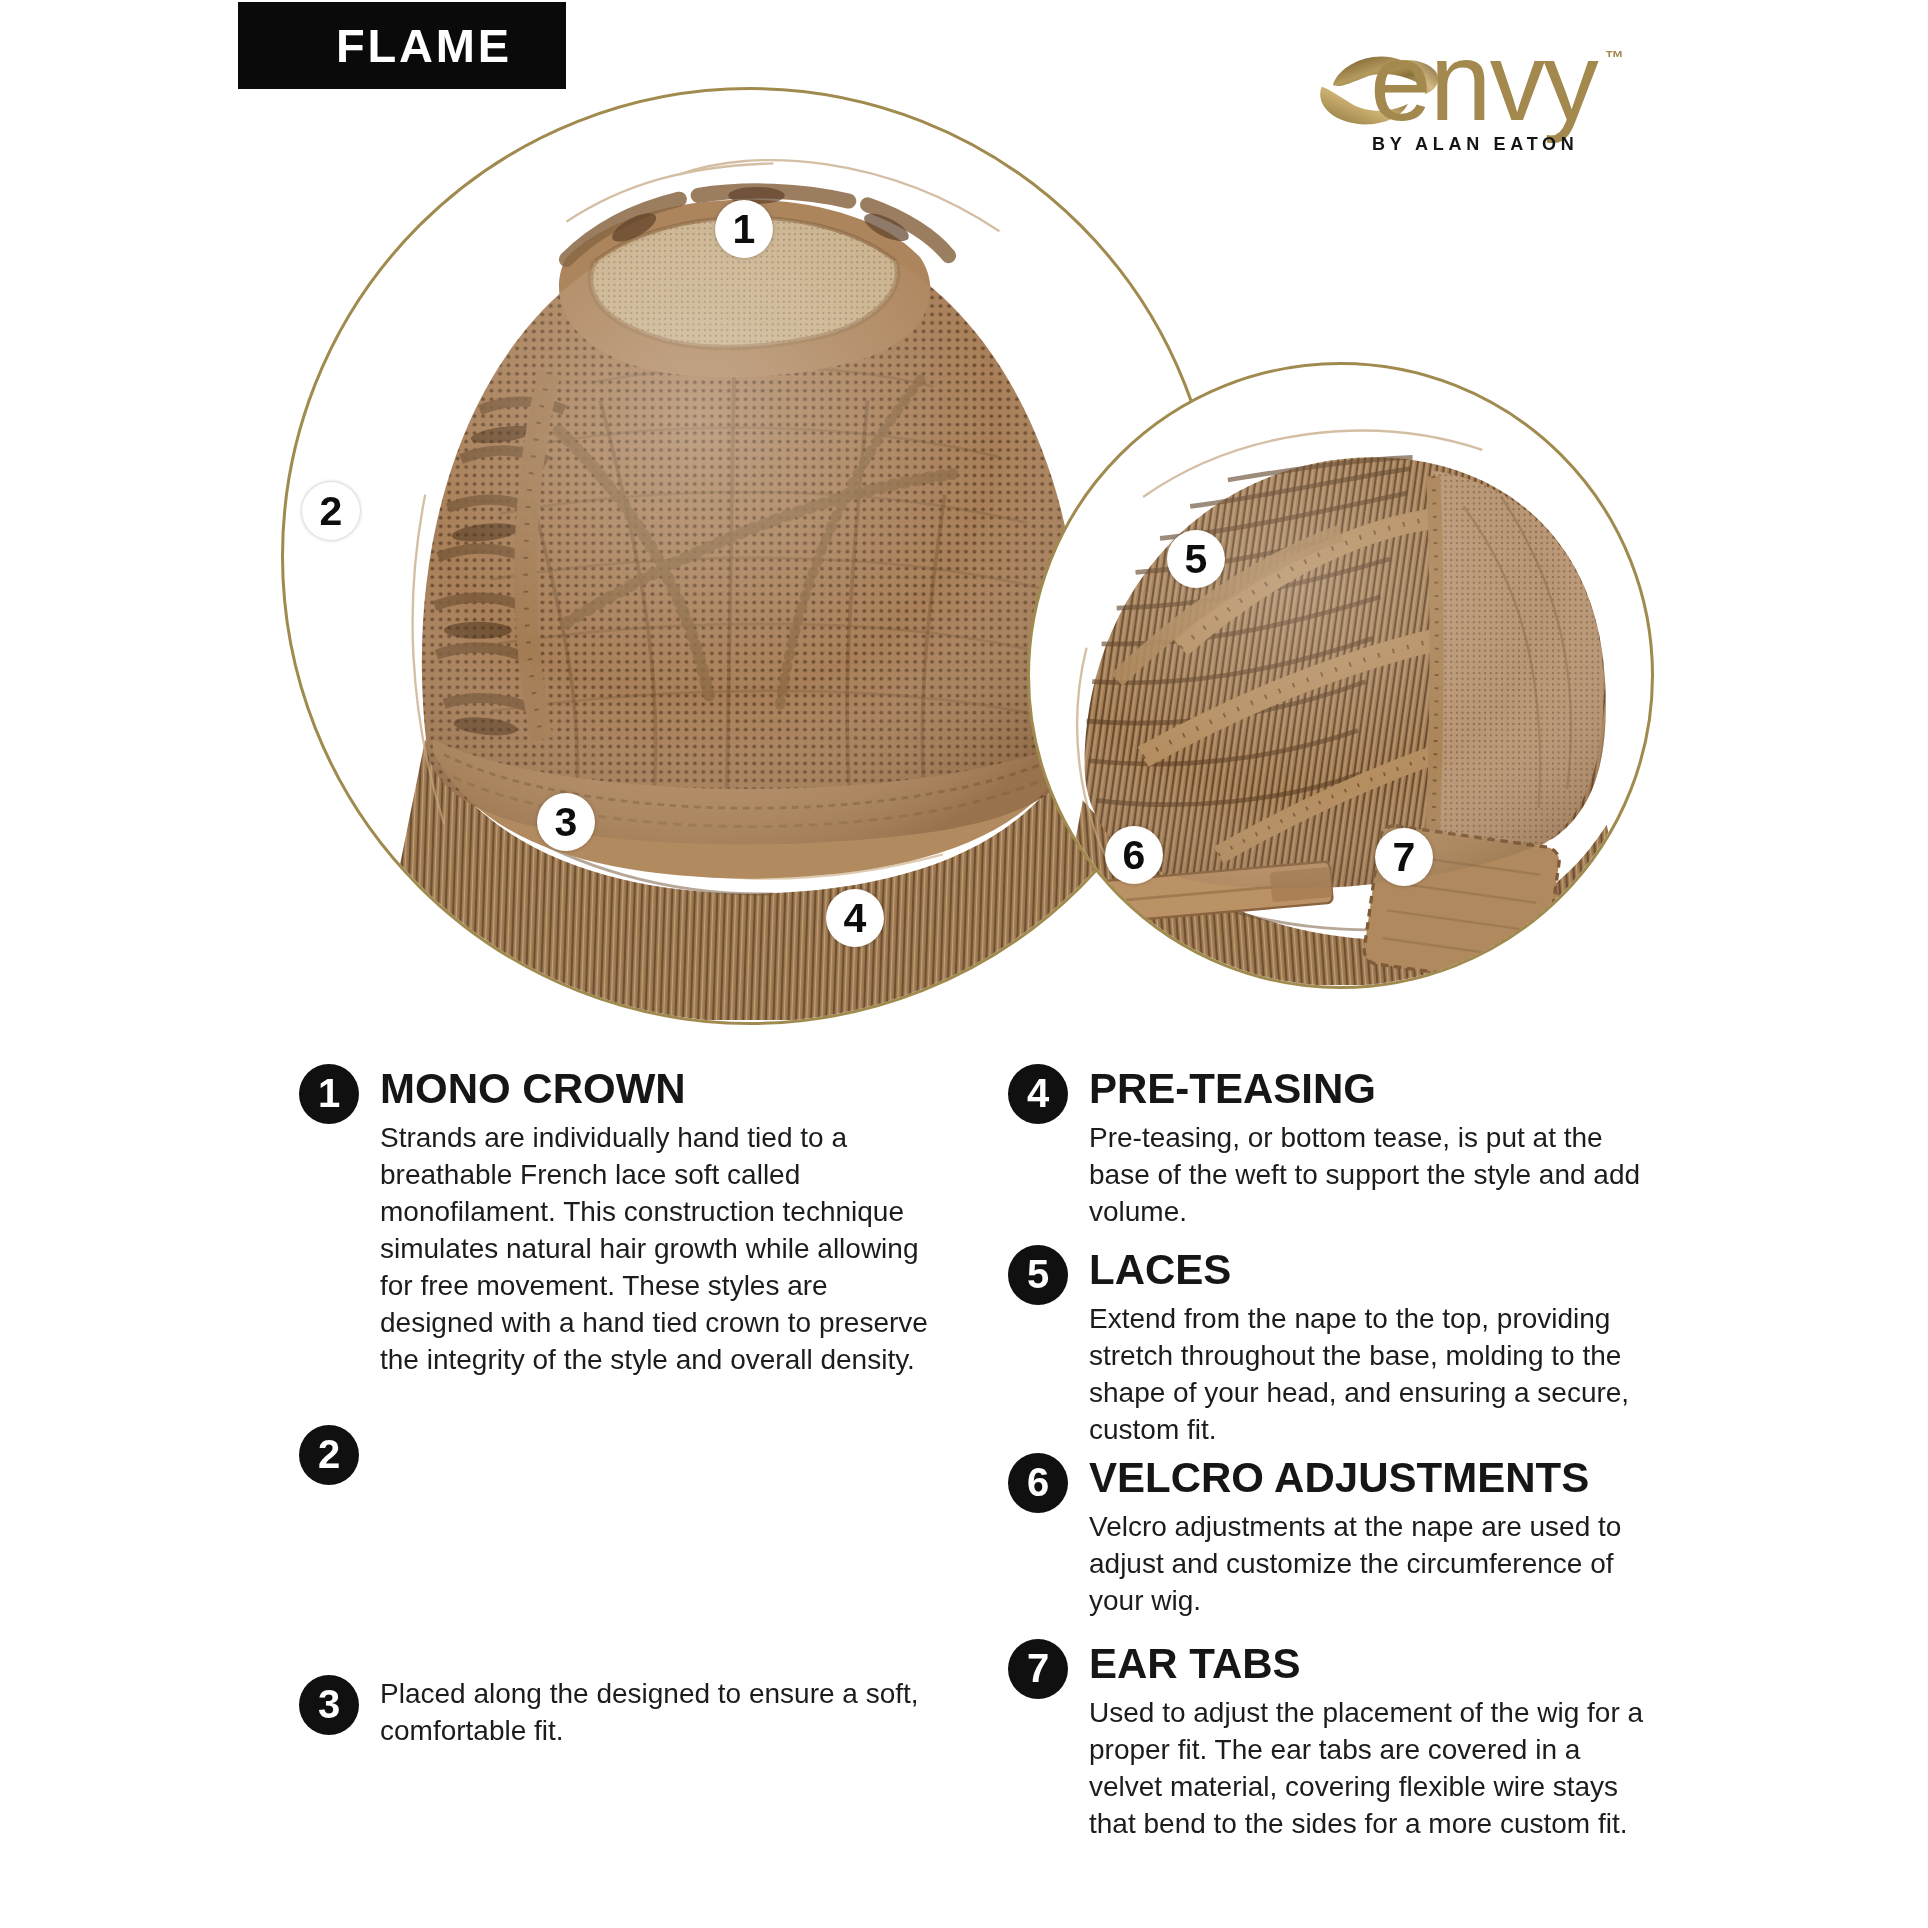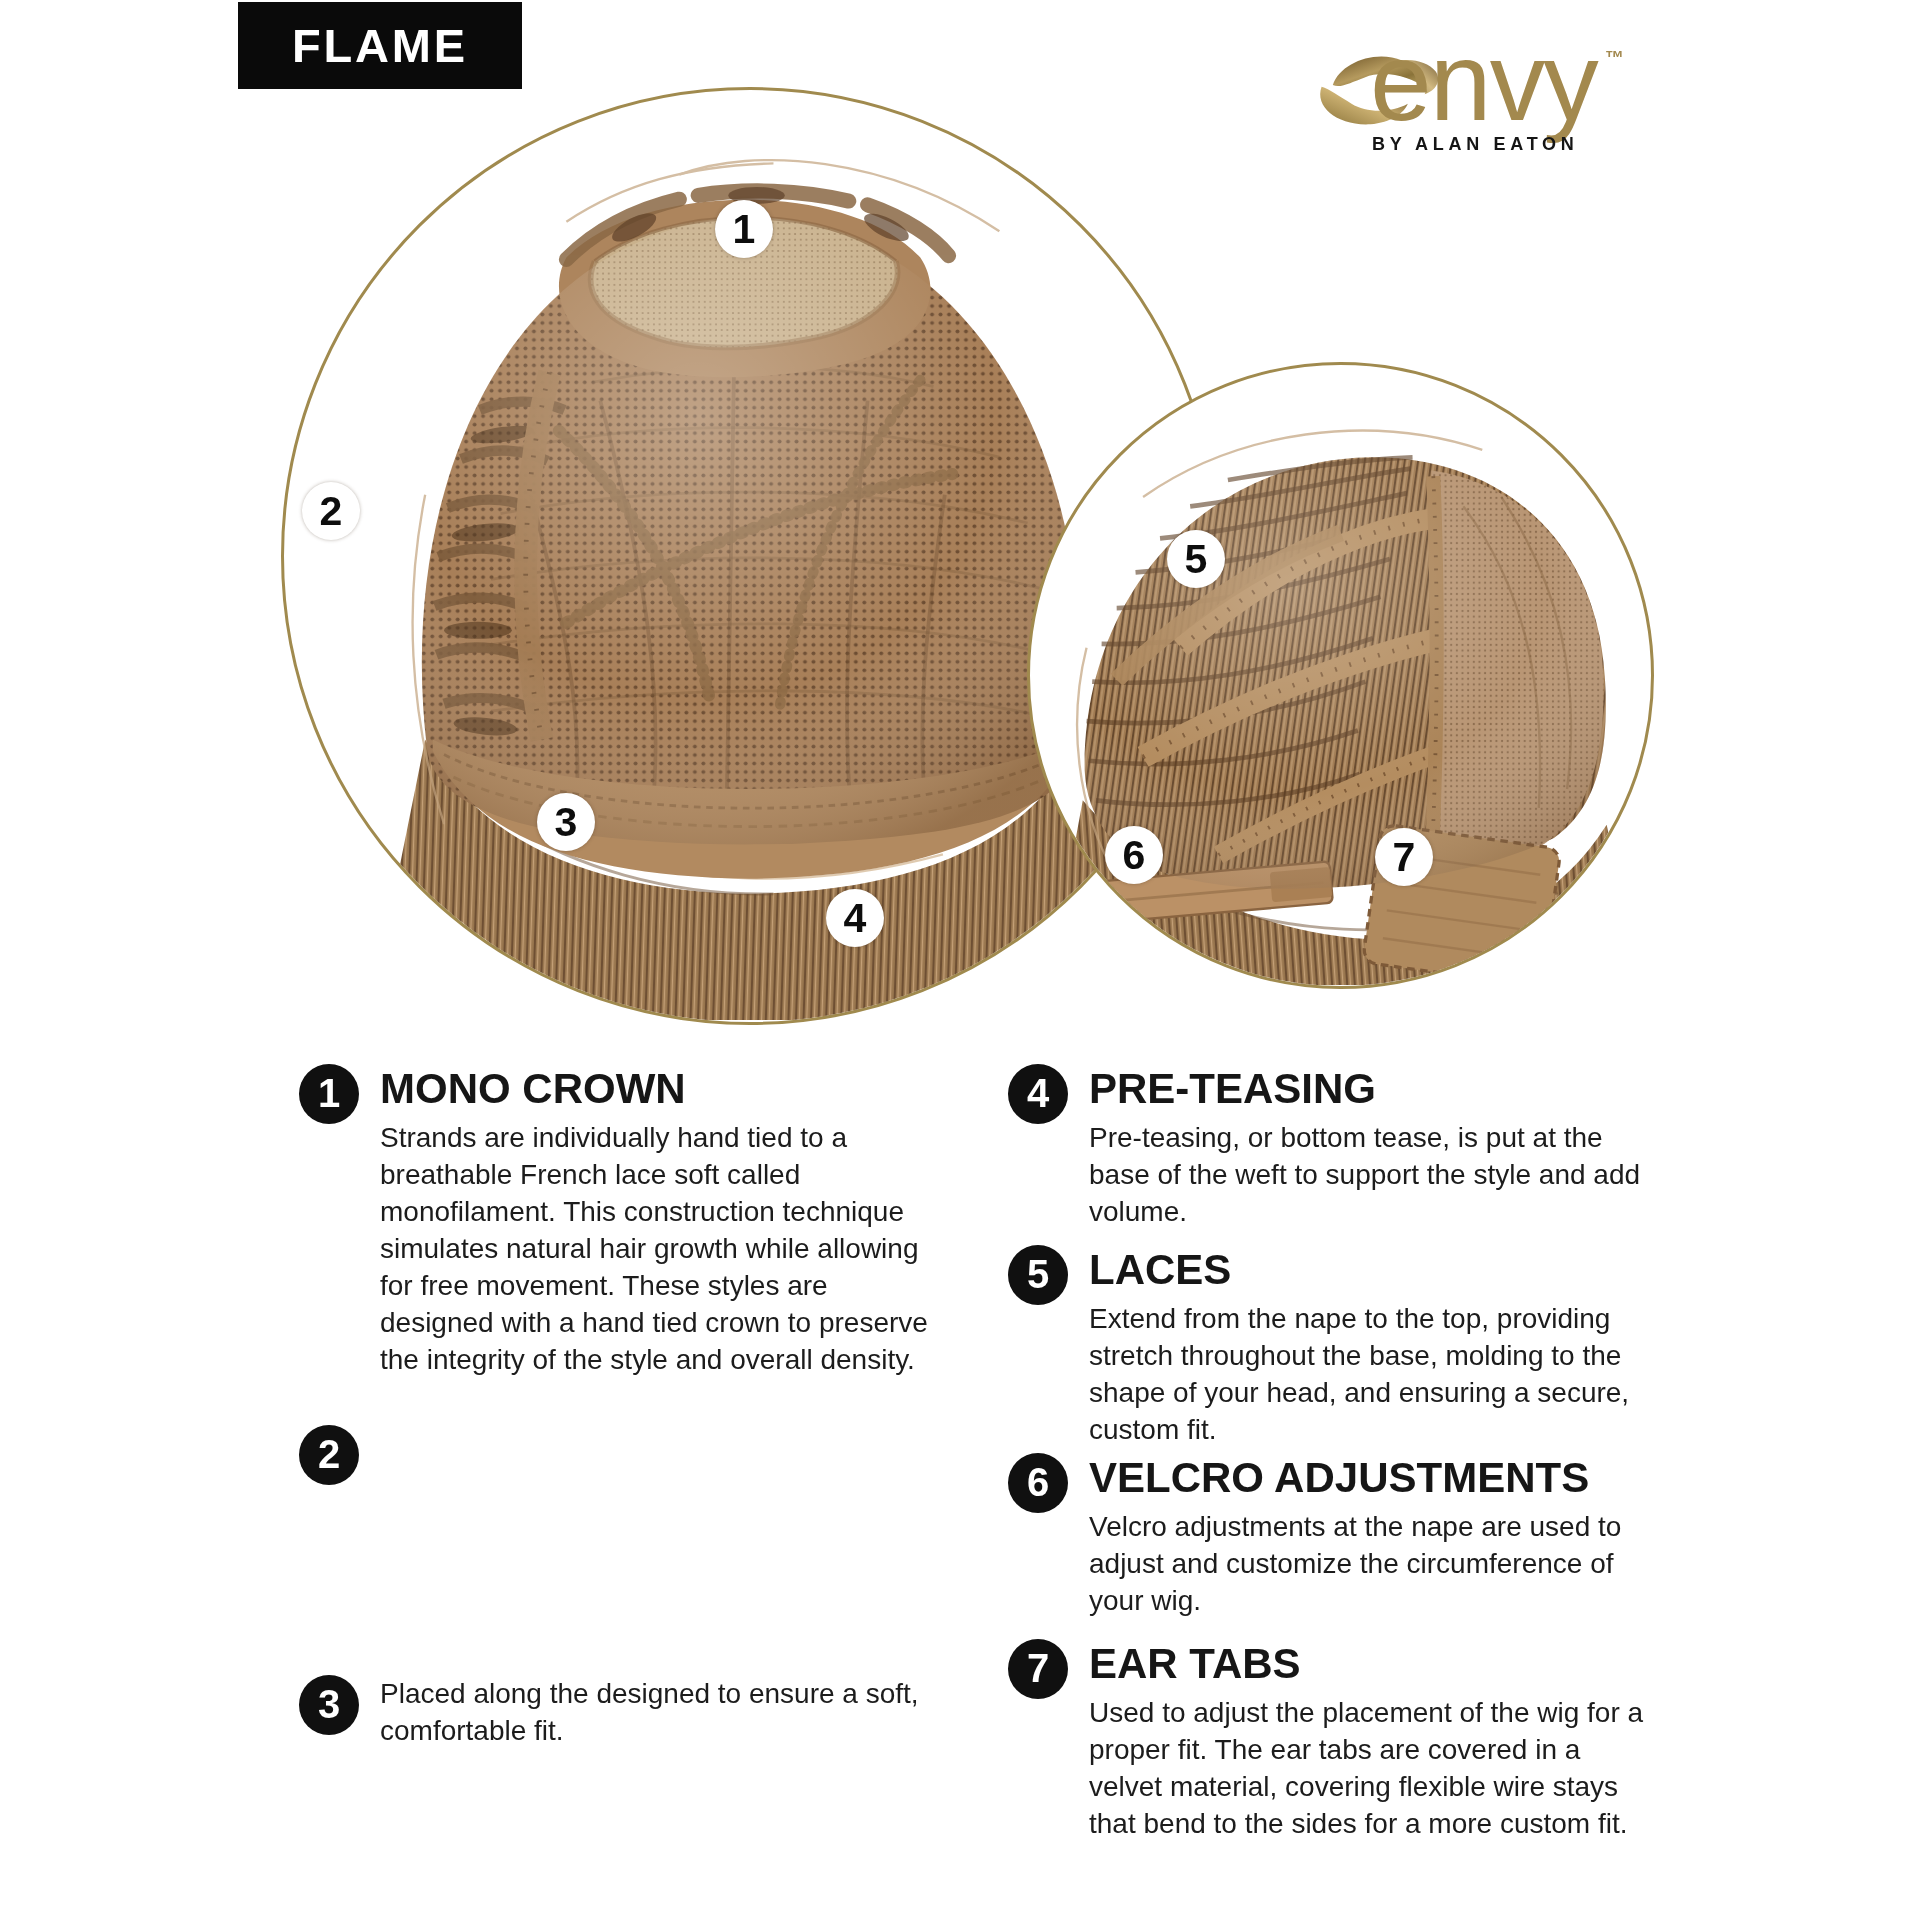--- a/index.html
+++ b/index.html
@@ -3,21 +3,21 @@
 <meta charset="utf-8">
 <style>
   html,body{margin:0;padding:0;background:#ffffff;}
   #page{
     position:relative;width:1928px;height:1928px;background:#ffffff;overflow:hidden;
     font-family:"Liberation Sans","DejaVu Sans",sans-serif;color:#1c1c1c;
   }
   
   #flame-box{
     position:absolute;left:238px;top:1.9px;width:284px;height:87px;background:#0a0a0a;
-    display:flex;align-items:center;justify-content:center;
+    display:flex;align-items:center;justify-content:center;padding-left:44px;
   }
   #flame-box .t{color:#ffffff;font-size:47px;font-weight:700;letter-spacing:2.8px;}
   #logo{position:absolute;left:1306px;top:19px;width:377px;height:141px;text-align:center;}
   #logo .wordmark{
     position:absolute;left:64px;top:7.5px;font-size:111px;font-weight:400;line-height:1;
     color:#a3894e;letter-spacing:-1.9px;
   }
   #logo .tm{position:absolute;left:299px;top:28px;font-size:19px;font-weight:700;color:#a3894e;}
   #logo .byline{
     position:absolute;left:66px;top:115px;font-size:18px;font-weight:700;

